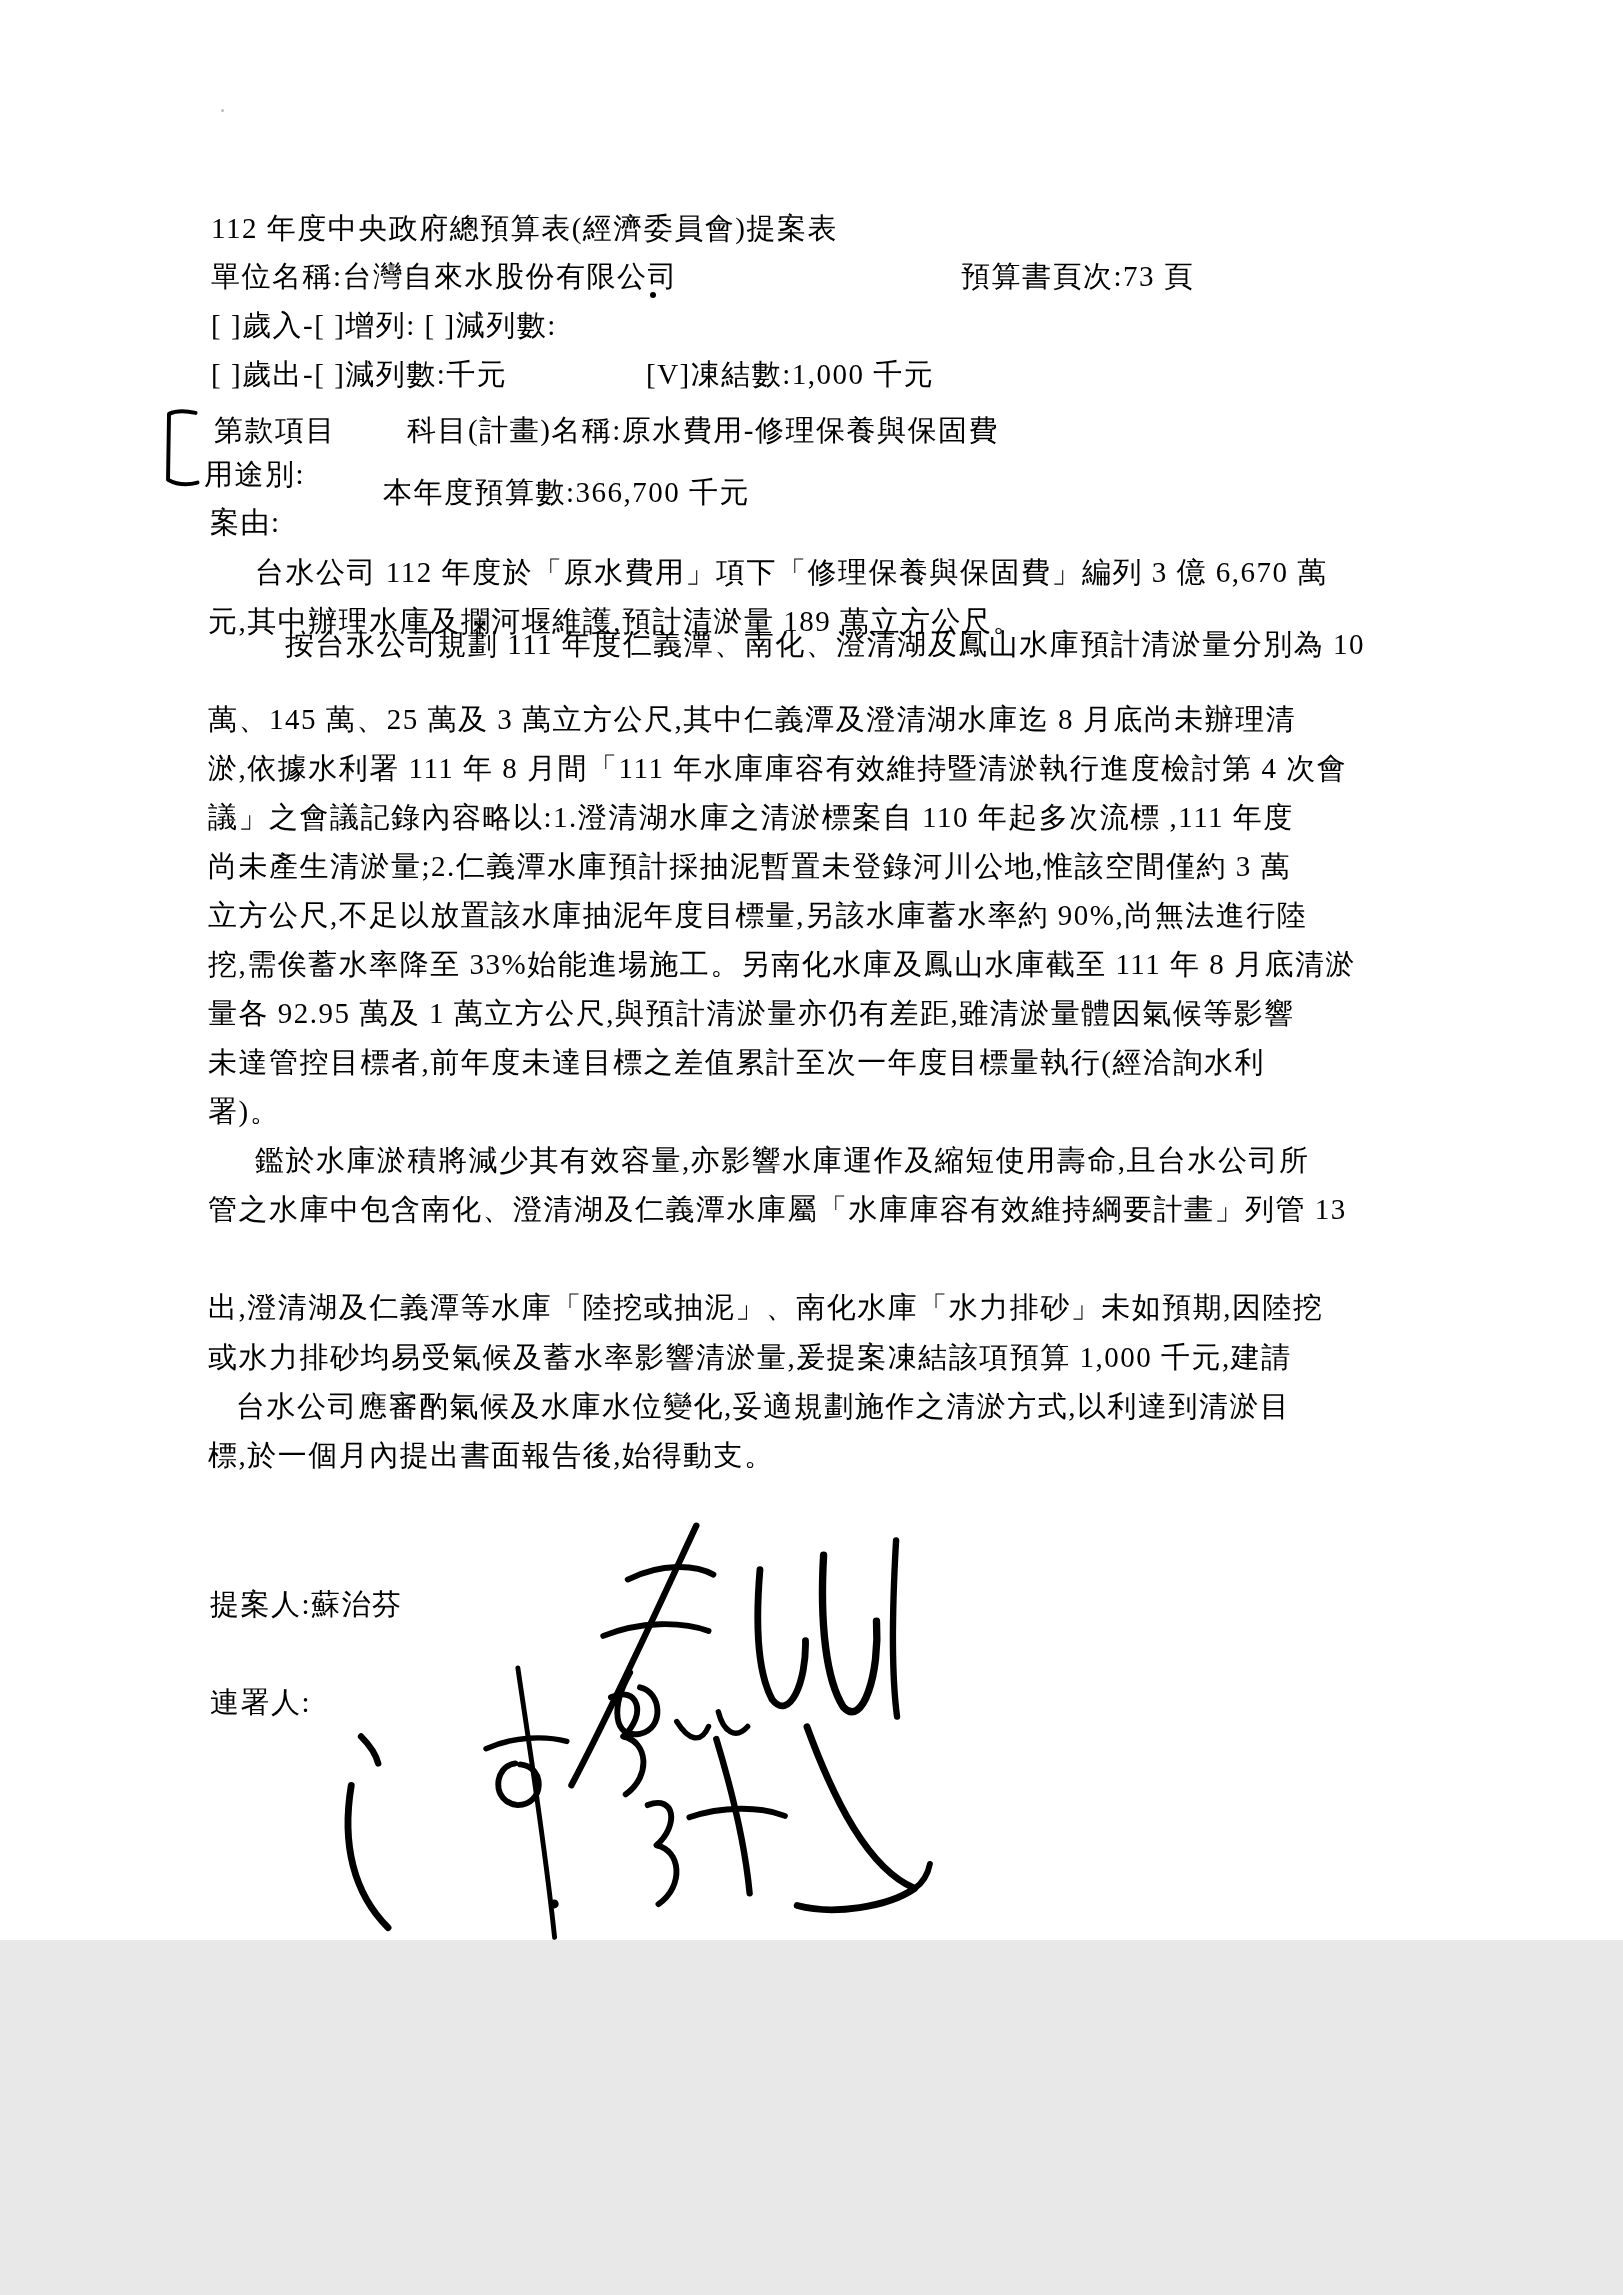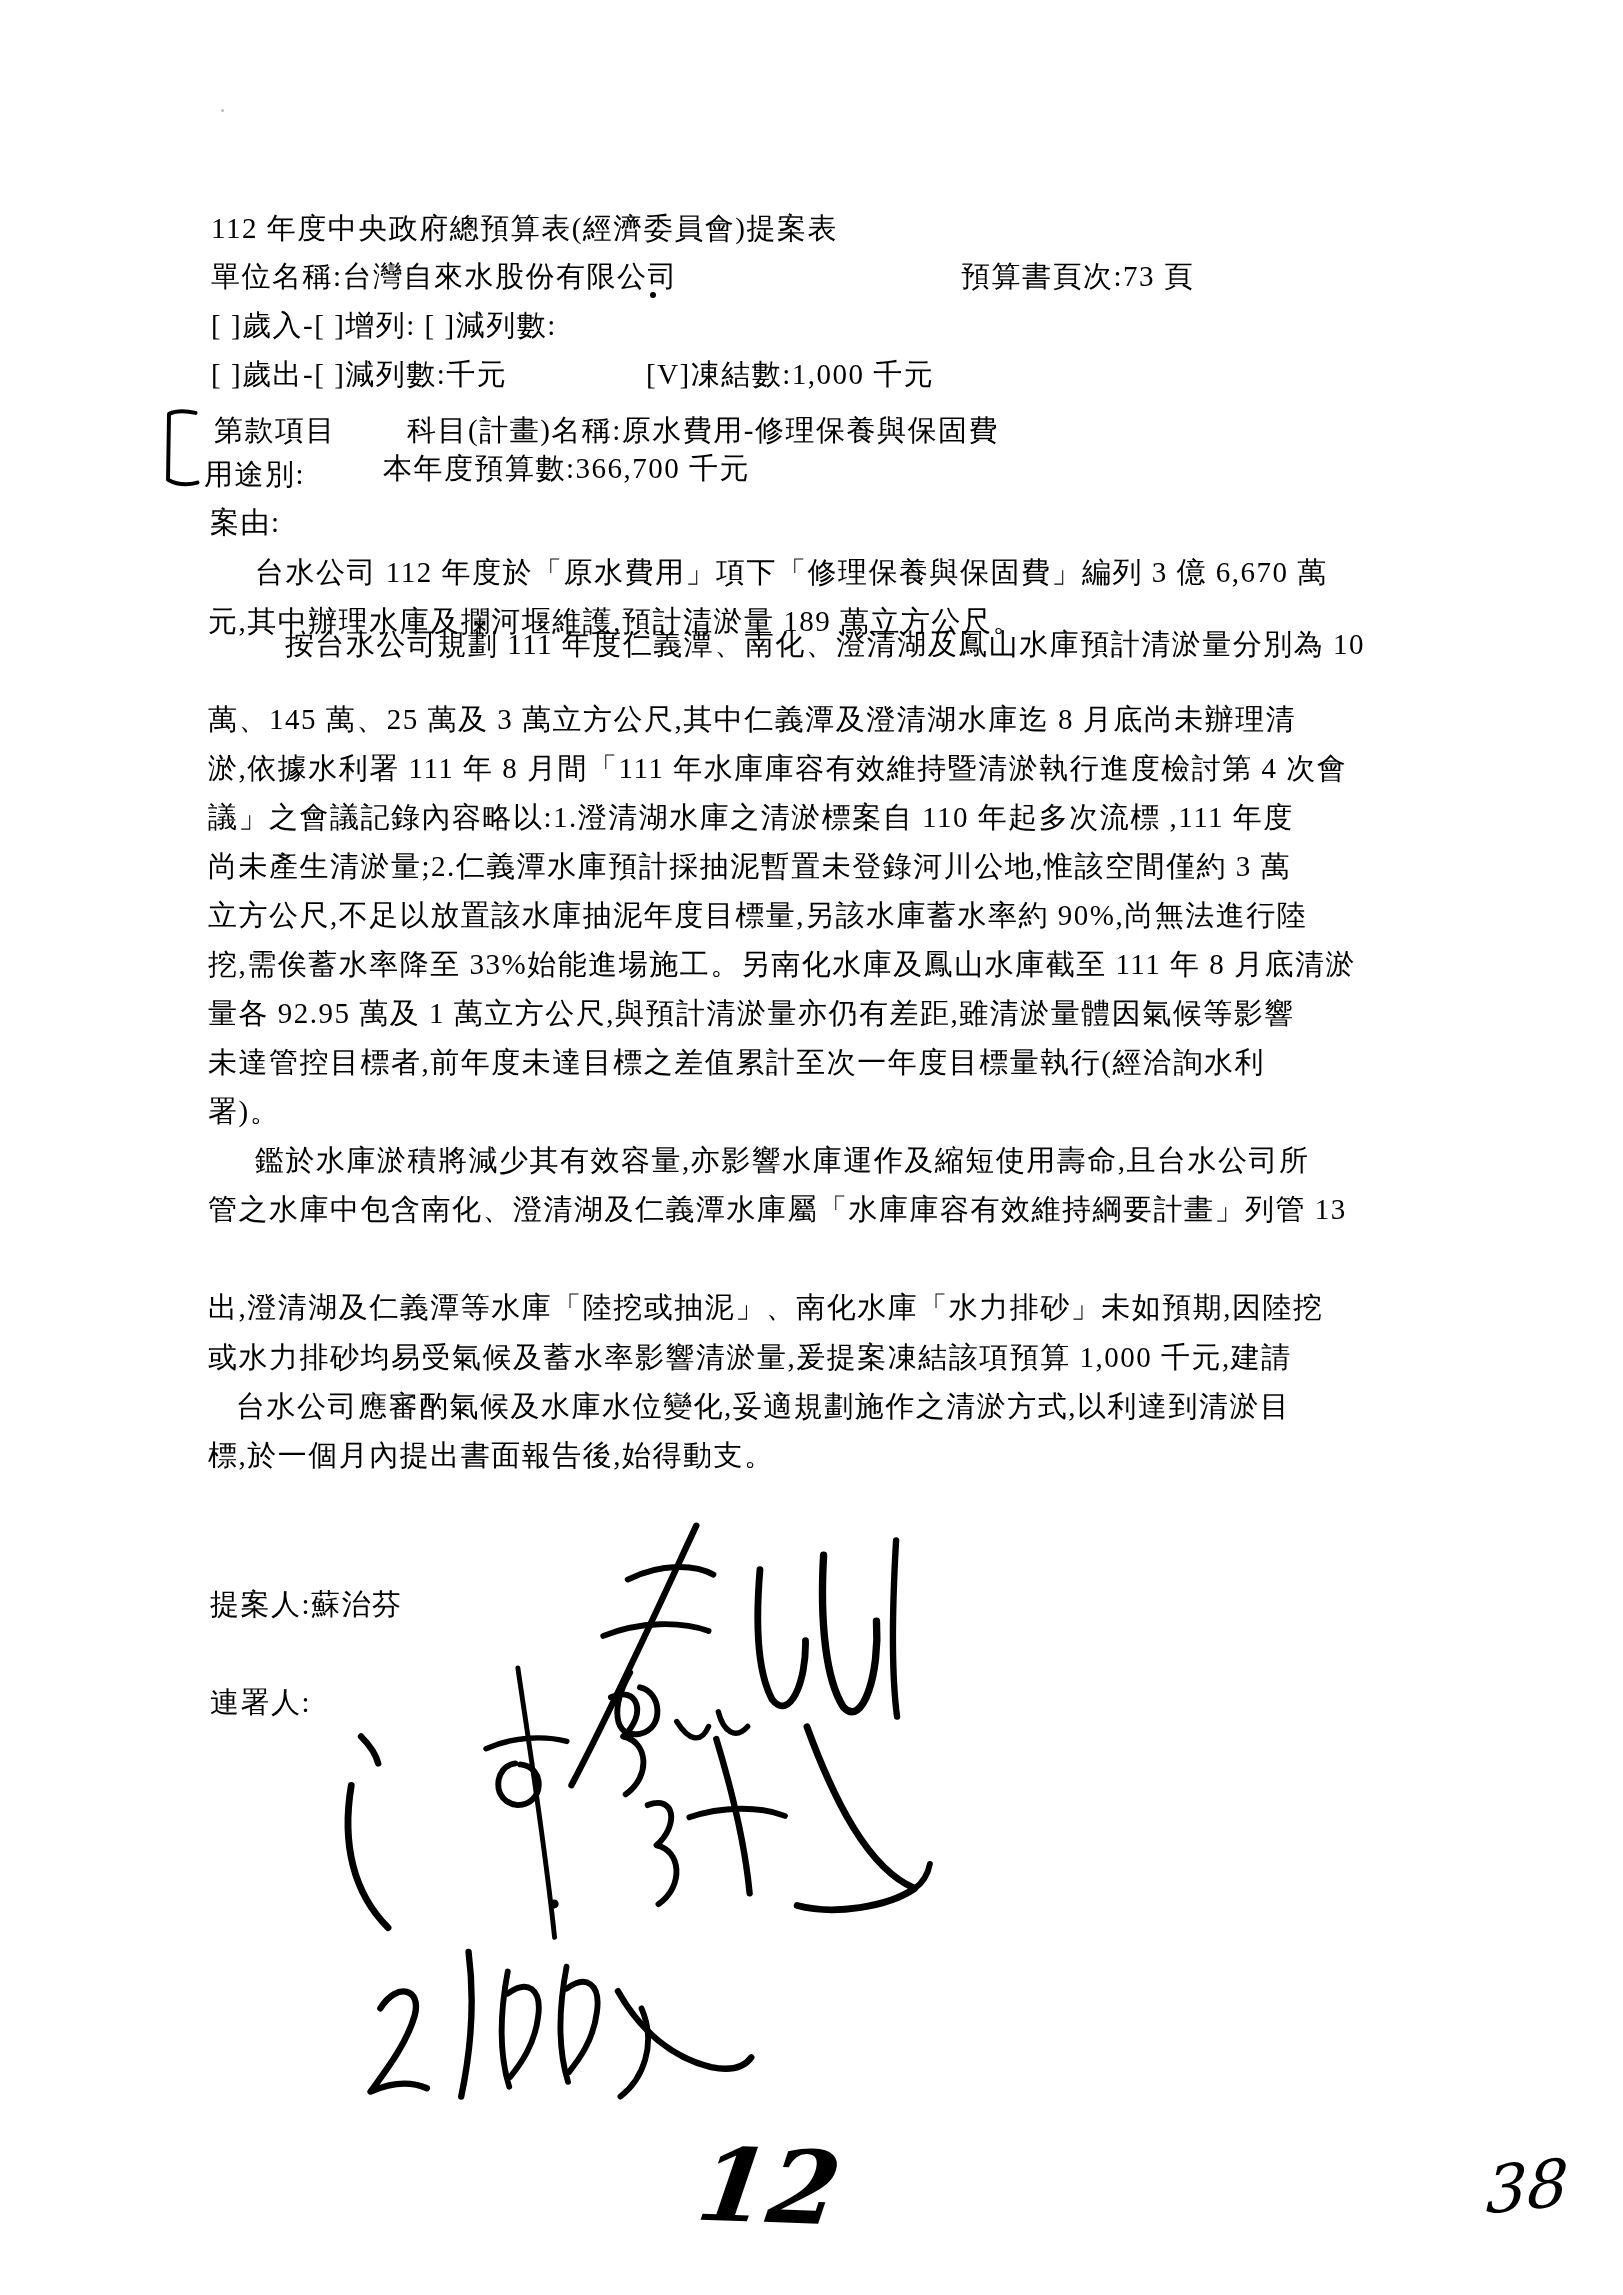--- a/index.html
+++ b/index.html
@@ -1,18 +1,18 @@
 <!DOCTYPE html>
 <html style="font-size:7.8px"><head>
 <meta charset="utf-8">
 <style>
   html,body{margin:0;padding:0;background:#e8e8e8;}
   .page{
     position:relative;
-    width:1624px;height:2295px;
+    width:1624px;height:1940px;
     background:#ffffff;
     color:#000;
     font-family:"Liberation Serif","DejaVu Serif",serif;
     overflow:hidden;
   }
   .tline{
     position:absolute;
     font-size:29px;
     line-height:1.12;
     letter-spacing:1.5px;
@@ -51,21 +51,21 @@
   <div class="tline" style="left:211px;top:358px;">[ ]歲出-[ ]減列數:千元</div>
   <div class="tline" style="left:646px;top:358px;">[V]凍結數:1,000 千元</div>
 
   <svg class="sig-svg" style="left:162px;top:408px;" width="42" height="81" viewBox="0 0 85 165">
     <path d="M68,10 C45,5 25,7 14,12 L12,146 C28,155 50,158 72,152" stroke-width="8"></path>
   </svg>
 
   <div class="tline" style="left:214px;top:414px;">第款項目</div>
   <div class="tline" style="left:407px;top:414px;">科目(計畫)名稱:原水費用-修理保養與保固費</div>
   <div class="tline" style="left:204px;top:458px;">用途別:</div>
-  <div class="tline" style="left:383px;top:452px;">本年度預算數:366,700 千元</div>
+  <div class="tline" style="left:383px;top:476px;">本年度預算數:366,700 千元</div>
   <div class="tline" style="left:210px;top:506px;font-family:Liberation Serif, serif;">案由:</div>
 
   <div class="tline body-line indent" style="top:556px;">台水公司 112 年度於「原水費用」項下「修理保養與保固費」編列 3 億 6,670 萬</div>
   <div class="tline body-line" style="top:605px;">元,其中辦理水庫及攔河堰維護,預計清淤量 189 萬立方公尺。</div>
   <div class="tline body-line indent" style="top:628px;margin-left:30px;">按台水公司規劃 111 年度仁義潭、南化、澄清湖及鳳山水庫預計清淤量分別為 10</div>
   <div class="tline body-line" style="top:703px;">萬、145 萬、25 萬及 3 萬立方公尺,其中仁義潭及澄清湖水庫迄 8 月底尚未辦理清</div>
   <div class="tline body-line" style="top:752px;">淤,依據水利署 111 年 8 月間「111 年水庫庫容有效維持暨清淤執行進度檢討第 4 次會</div>
   <div class="tline body-line" style="top:801px;">議」之會議記錄內容略以:1.澄清湖水庫之清淤標案自 110 年起多次流標 ,111 年度</div>
   <div class="tline body-line" style="top:850px;">尚未產生清淤量;2.仁義潭水庫預計採抽泥暫置未登錄河川公地,惟該空間僅約 3 萬</div>
   <div class="tline body-line" style="top:899px;">立方公尺,不足以放置該水庫抽泥年度目標量,另該水庫蓄水率約 90%,尚無法進行陸</div>

